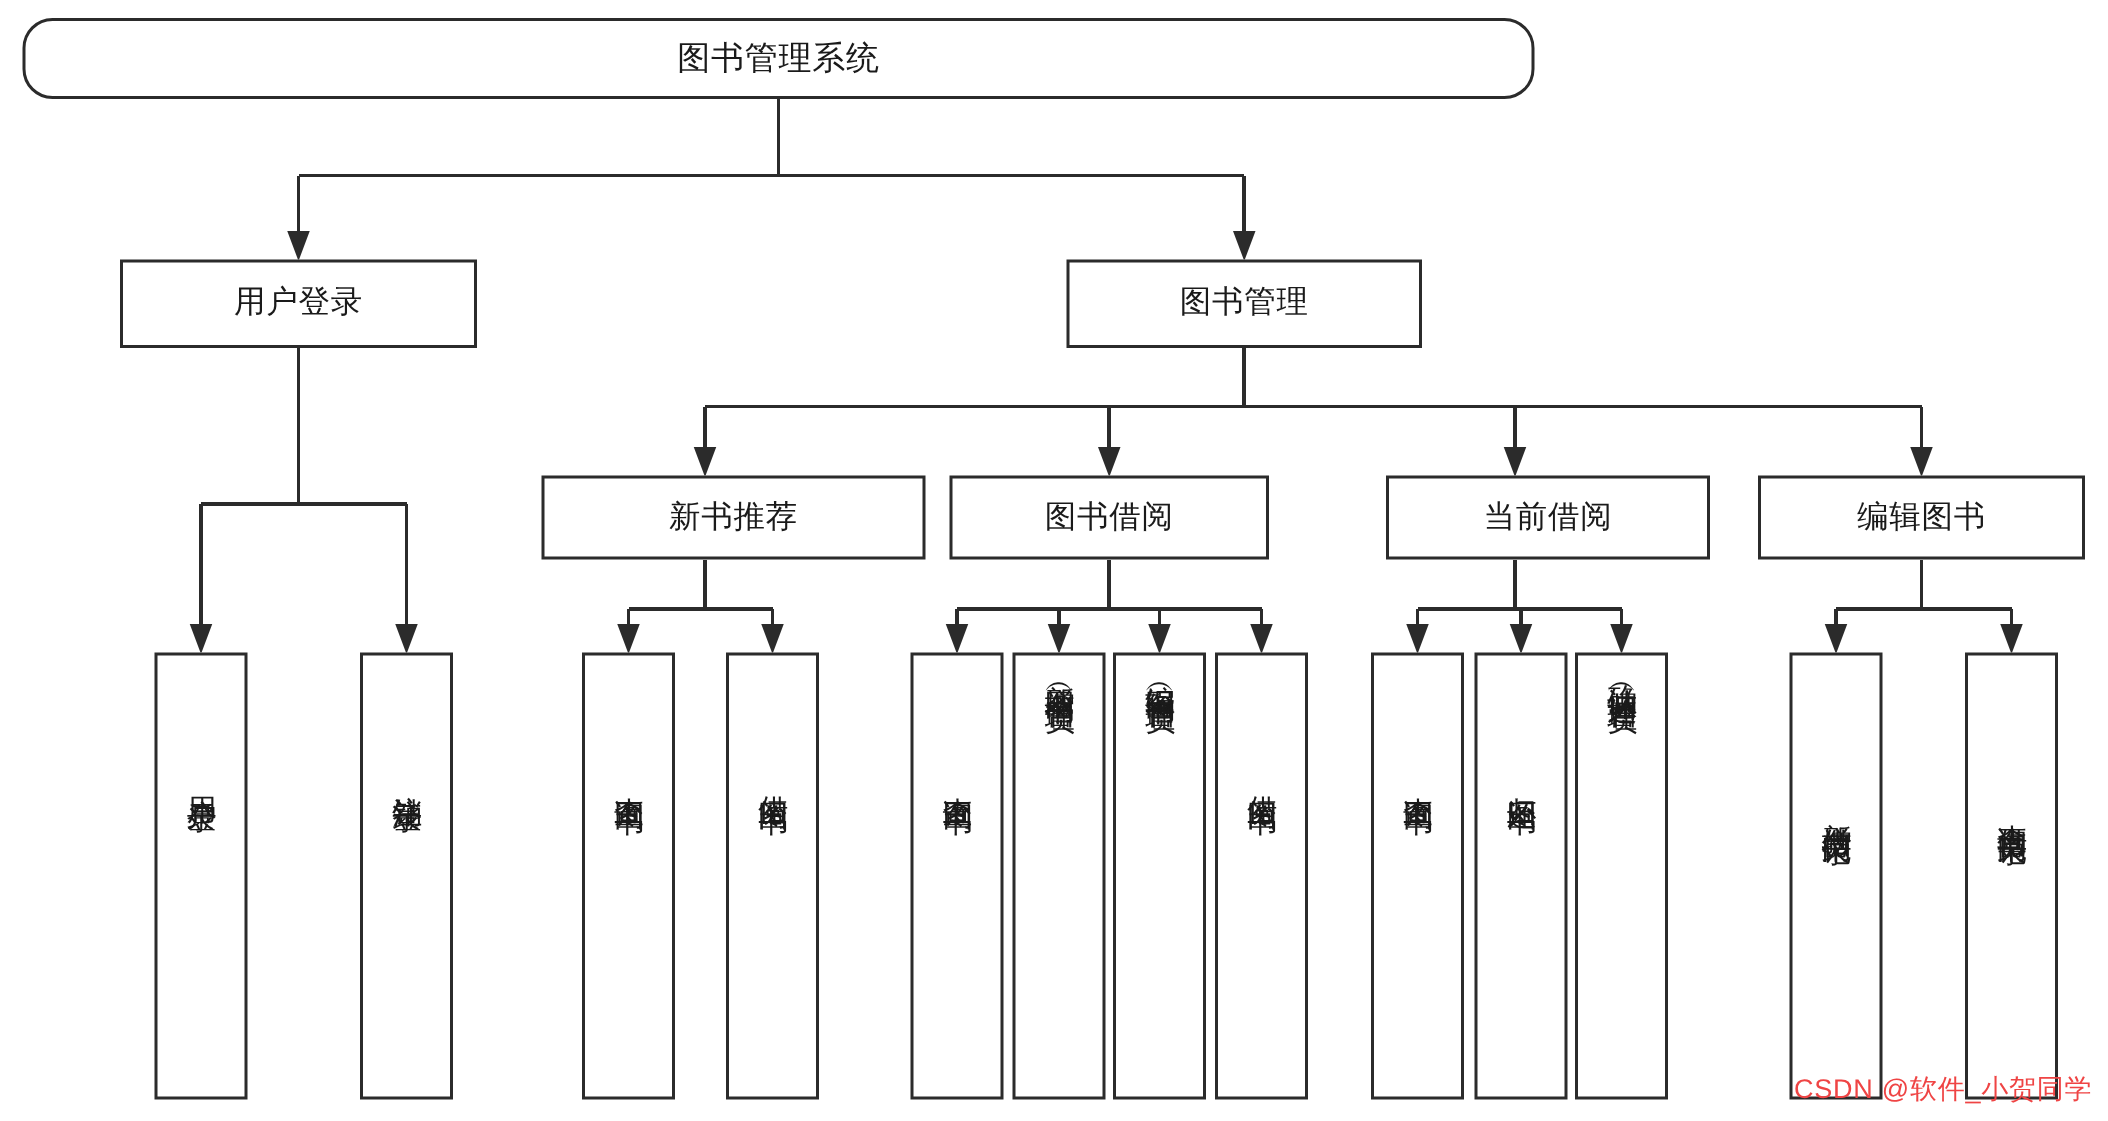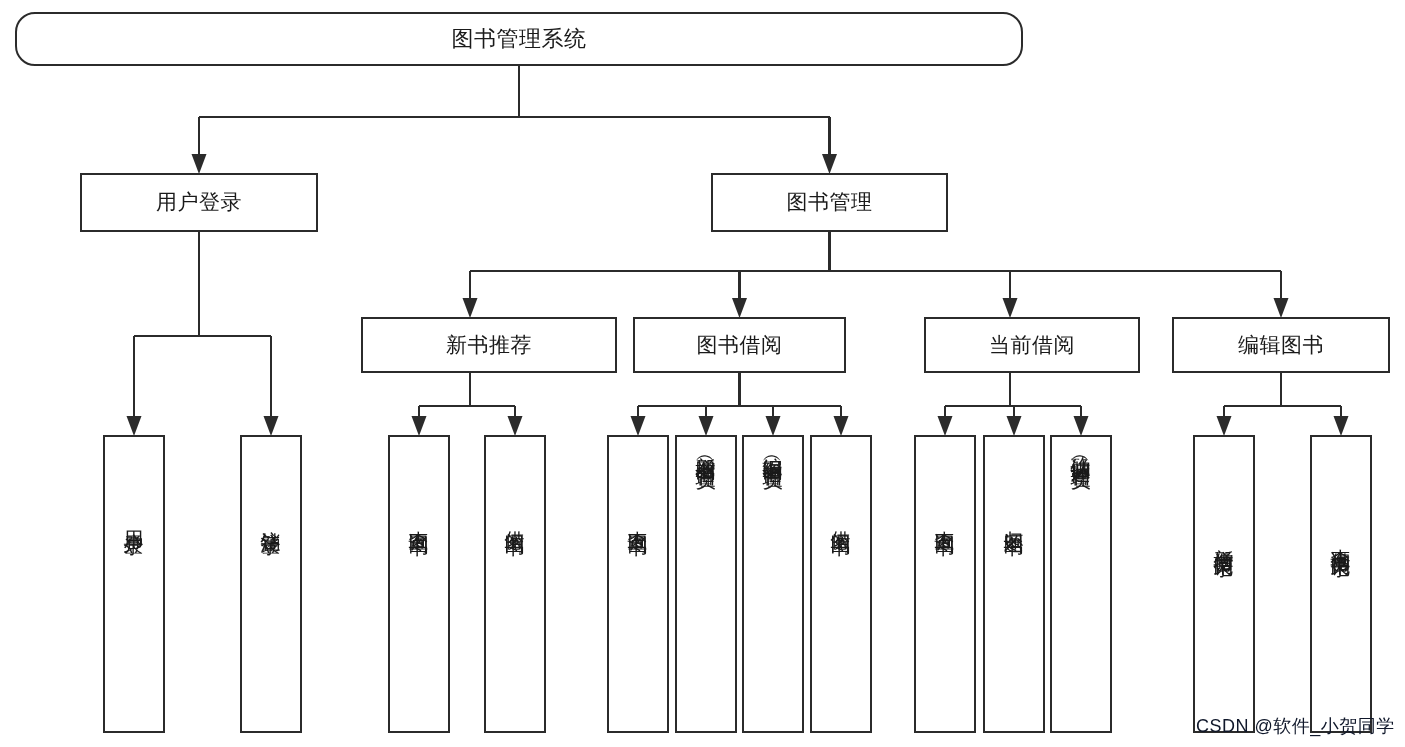--- a/index.html
+++ b/index.html
@@ -64,21 +64,21 @@
   }
   .node.vert.mid .lbl {
     margin-top: 74px;
   }
   .node.vert.midshort .lbl {
     margin-top: 92px;
   }
   .watermark {
     position: absolute;
     font-size: 18px;
-    color: #0f172a;
+    color: #ef4444;
     white-space: nowrap;
     letter-spacing: 0.5px;
   }
 </style>
 </head>
 <body>
 
 <div id="canvas">
   <svg id="wires" xmlns="http://www.w3.org/2000/svg">
       <line x1="519" y1="66" x2="519" y2="117" stroke="#2b2b2b" stroke-width="2.5" shape-rendering="crispEdges"></line>

